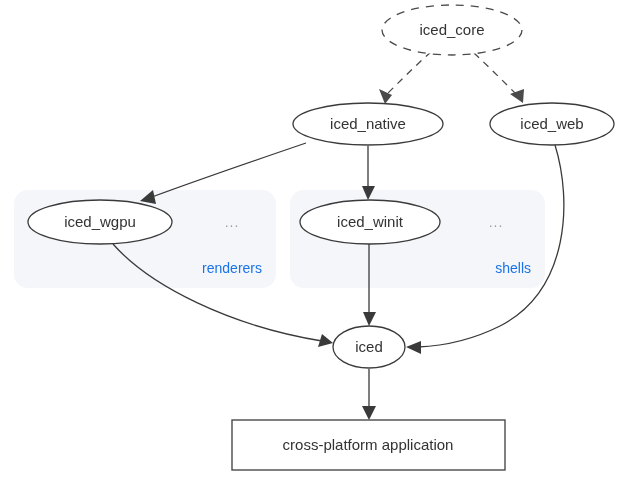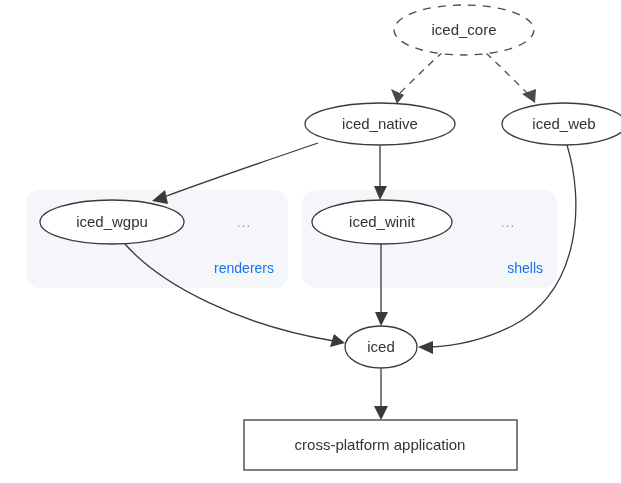--- a/index.html
+++ b/index.html
@@ -12,21 +12,20 @@
     width: 621px;
     height: 483px;
     overflow: hidden;
     font-family: "Liberation Sans", sans-serif;
   }
   #diagram-root {
     position: relative;
     width: 511px;
     height: 483px;
     background: #ffffff;
-    margin-left: 12px;
   }
   #diagram-svg {
     position: absolute;
     top: 0;
     left: 0;
     width: 621px;
     height: 483px;
     display: block;
   }
   .node-label {

